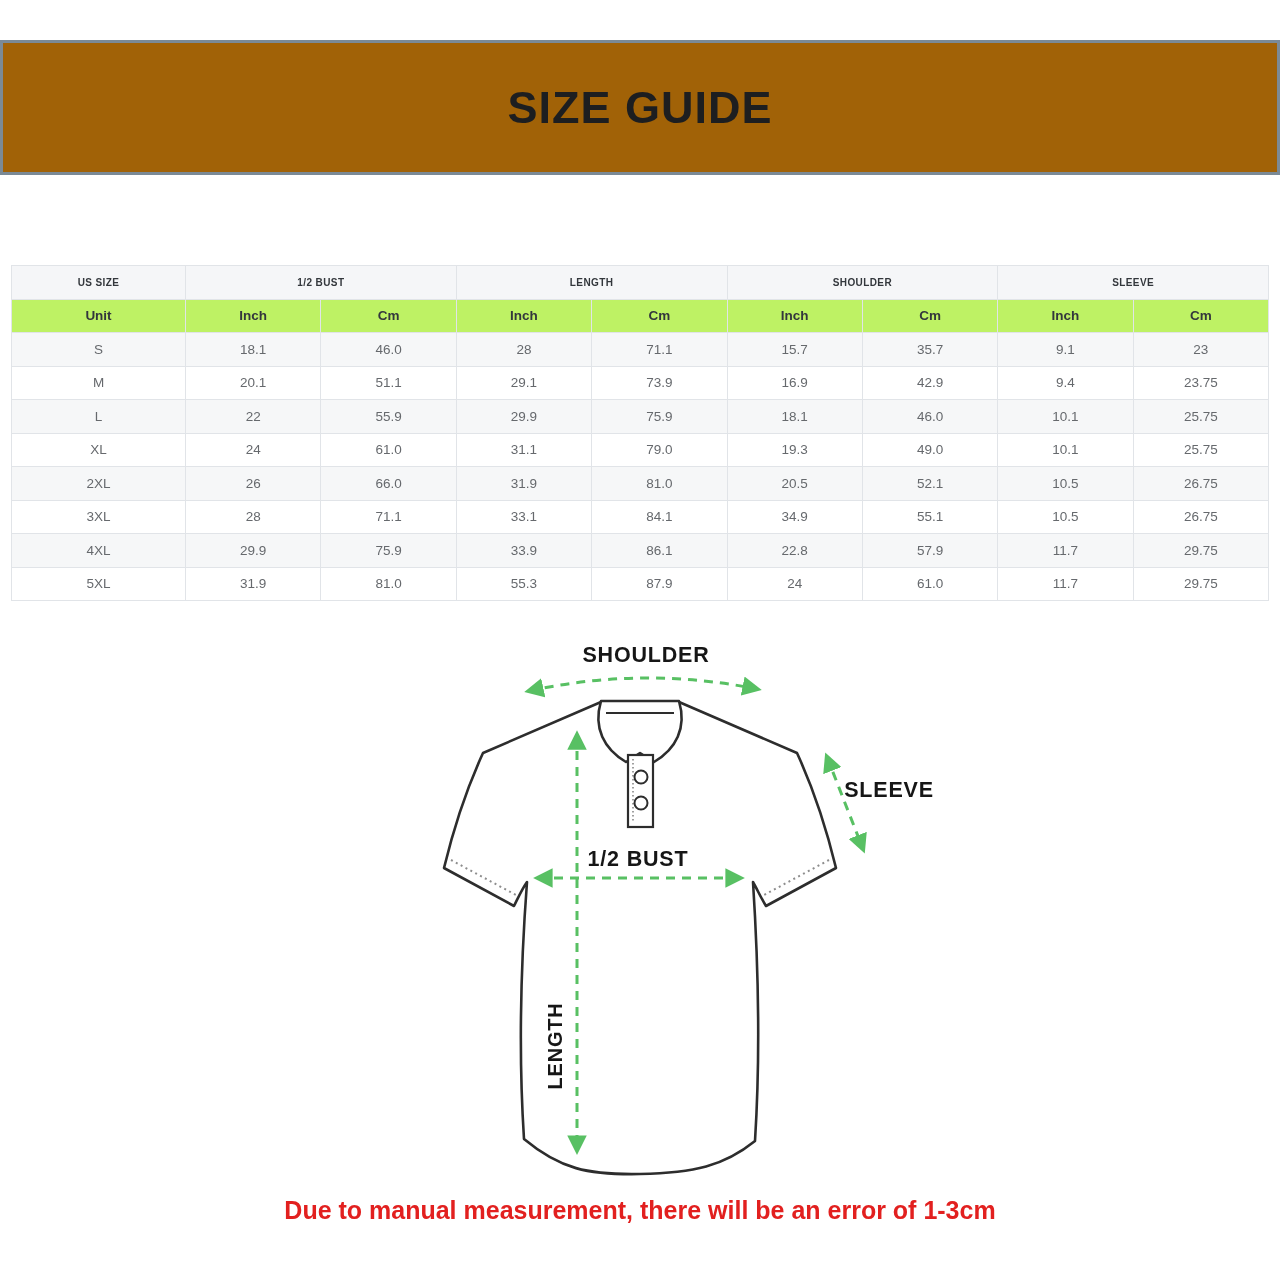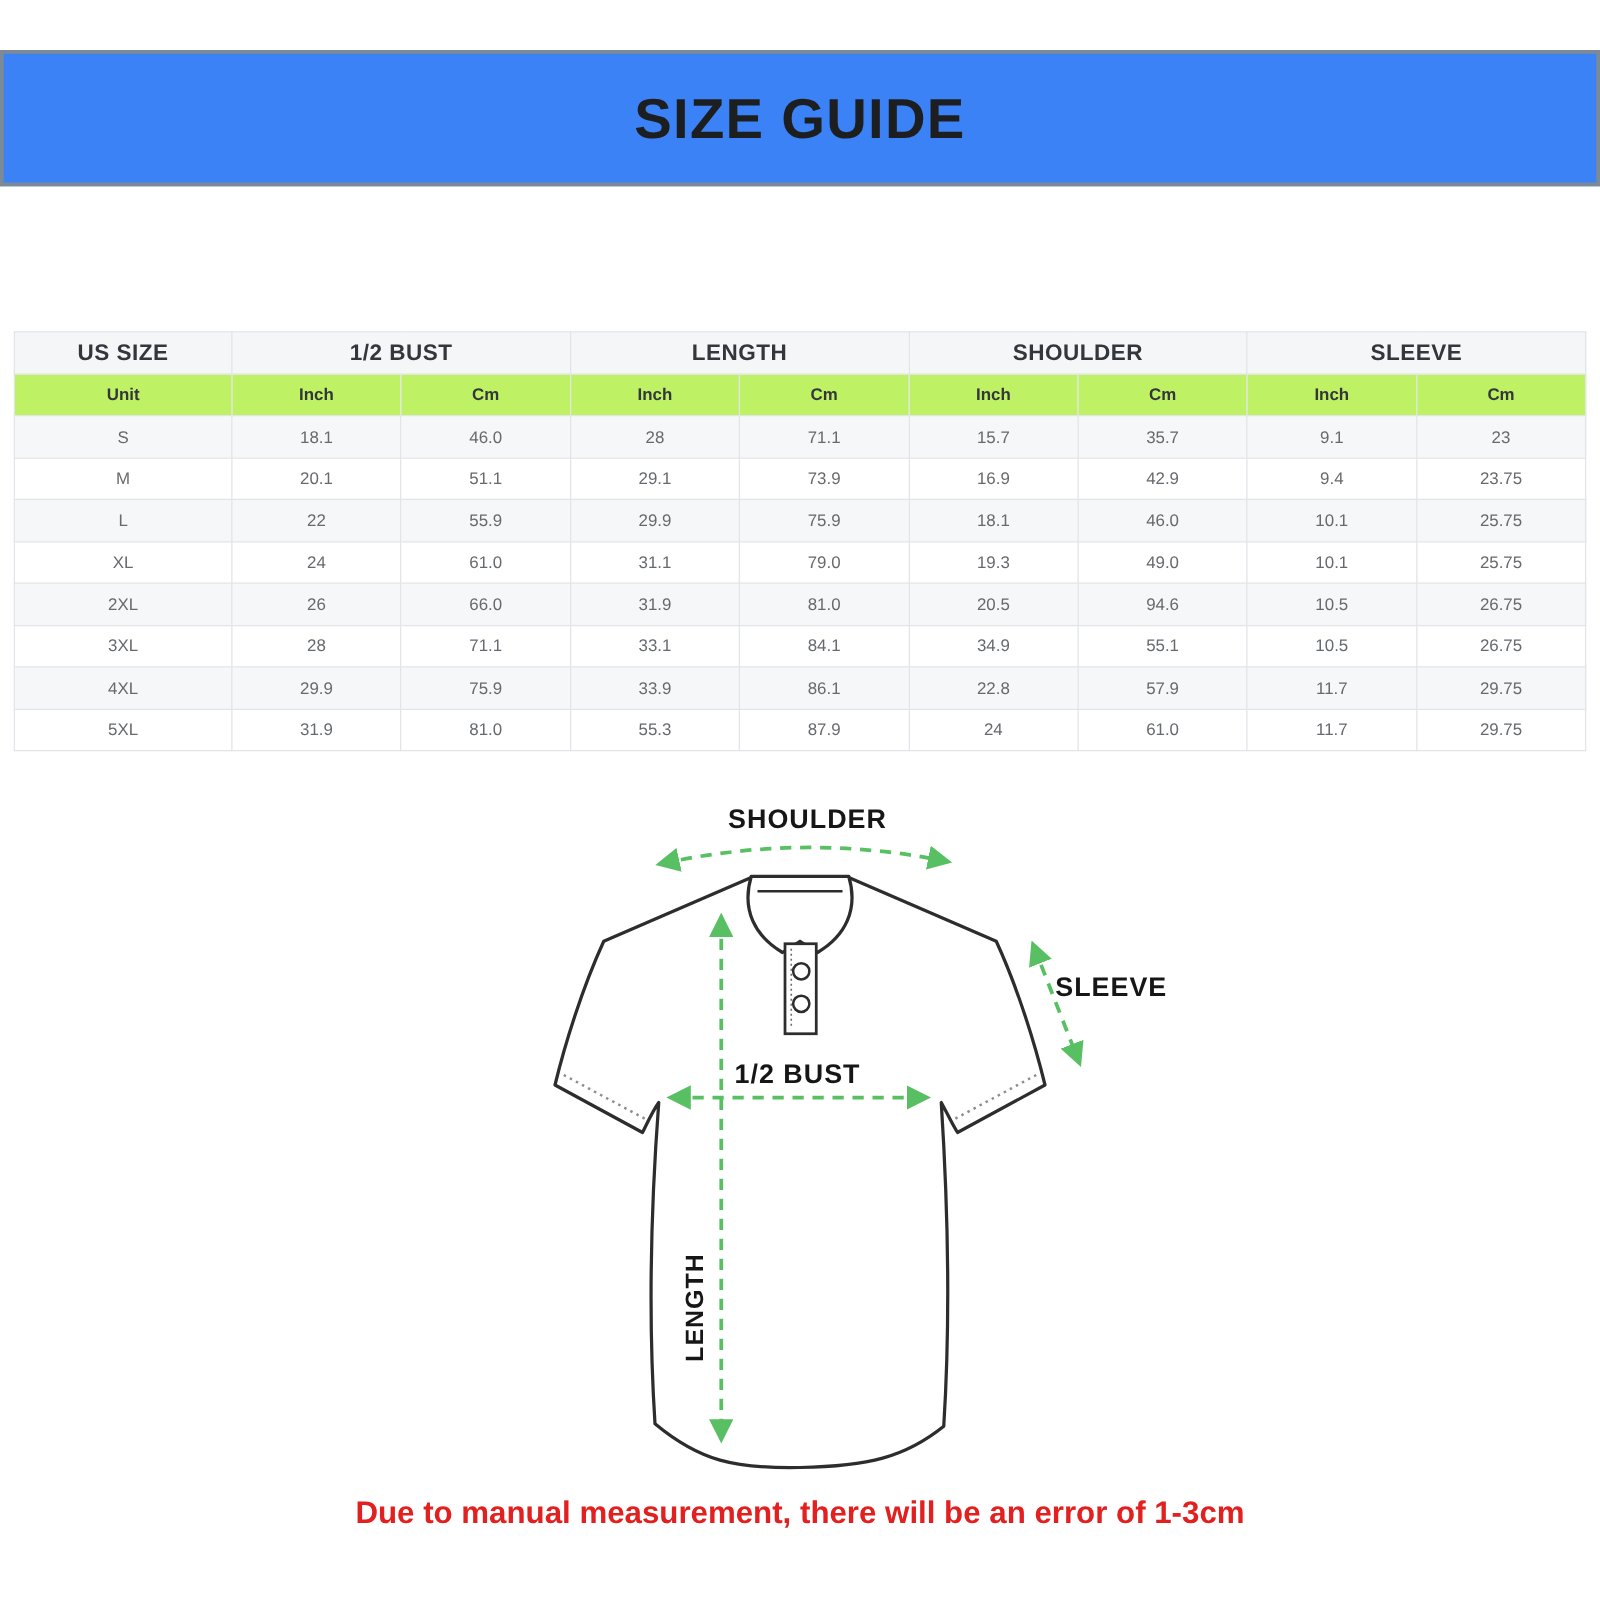--- a/index.html
+++ b/index.html
@@ -8,22 +8,22 @@
     position:relative;
     width:1280px; height:1280px;
     background:#ffffff;
     font-family:"Liberation Sans", sans-serif;
     overflow:hidden;
   }
 
   
   .banner {
     position:absolute; top:40px; left:0;
-    width:1280px; height:109px;
-    background:#3b82f6;
+    width:1280px; height:135px;
+    background:#a16207;
     border:3px solid #7b8a96;
     display:flex; align-items:center; justify-content:center;
   }
   .banner-title {
     font-size:45px; font-weight:800; letter-spacing:1px;
     color:#1d1e20;
   }
 
   
   table.size-table {
@@ -35,21 +35,21 @@
   .size-table col.col-size { width:174px; }
   .size-table th, .size-table td {
     border:1px solid #e1e4e8;
     height:33.5px;
     text-align:center; vertical-align:middle;
     padding:0 4px;
     white-space:nowrap;
   }
   .size-table thead tr.group-row th {
     background:#f5f6f8;
-    font-size:18px; font-weight:700; letter-spacing:.4px;
+    font-size:10px; font-weight:700; letter-spacing:.4px;
     color:#33373c;
   }
   .size-table thead tr.unit-row th {
     background:#bef264;
     font-size:13.5px; font-weight:700;
     color:#33373c;
   }
   .size-table tbody td { color:#66696d; font-weight:400; }
   .size-table tbody tr:nth-child(odd)  { background:#f6f7f8; }
   .size-table tbody tr:nth-child(even) { background:#ffffff; }
@@ -161,21 +161,21 @@
           <td>10.1</td>
           <td>25.75</td>
         </tr>
         <tr>
           <td>2XL</td>
           <td>26</td>
           <td>66.0</td>
           <td>31.9</td>
           <td>81.0</td>
           <td>20.5</td>
-          <td>94.6</td>
+          <td>52.1</td>
           <td>10.5</td>
           <td>26.75</td>
         </tr>
         <tr>
           <td>3XL</td>
           <td>28</td>
           <td>71.1</td>
           <td>33.1</td>
           <td>84.1</td>
           <td>34.9</td>

